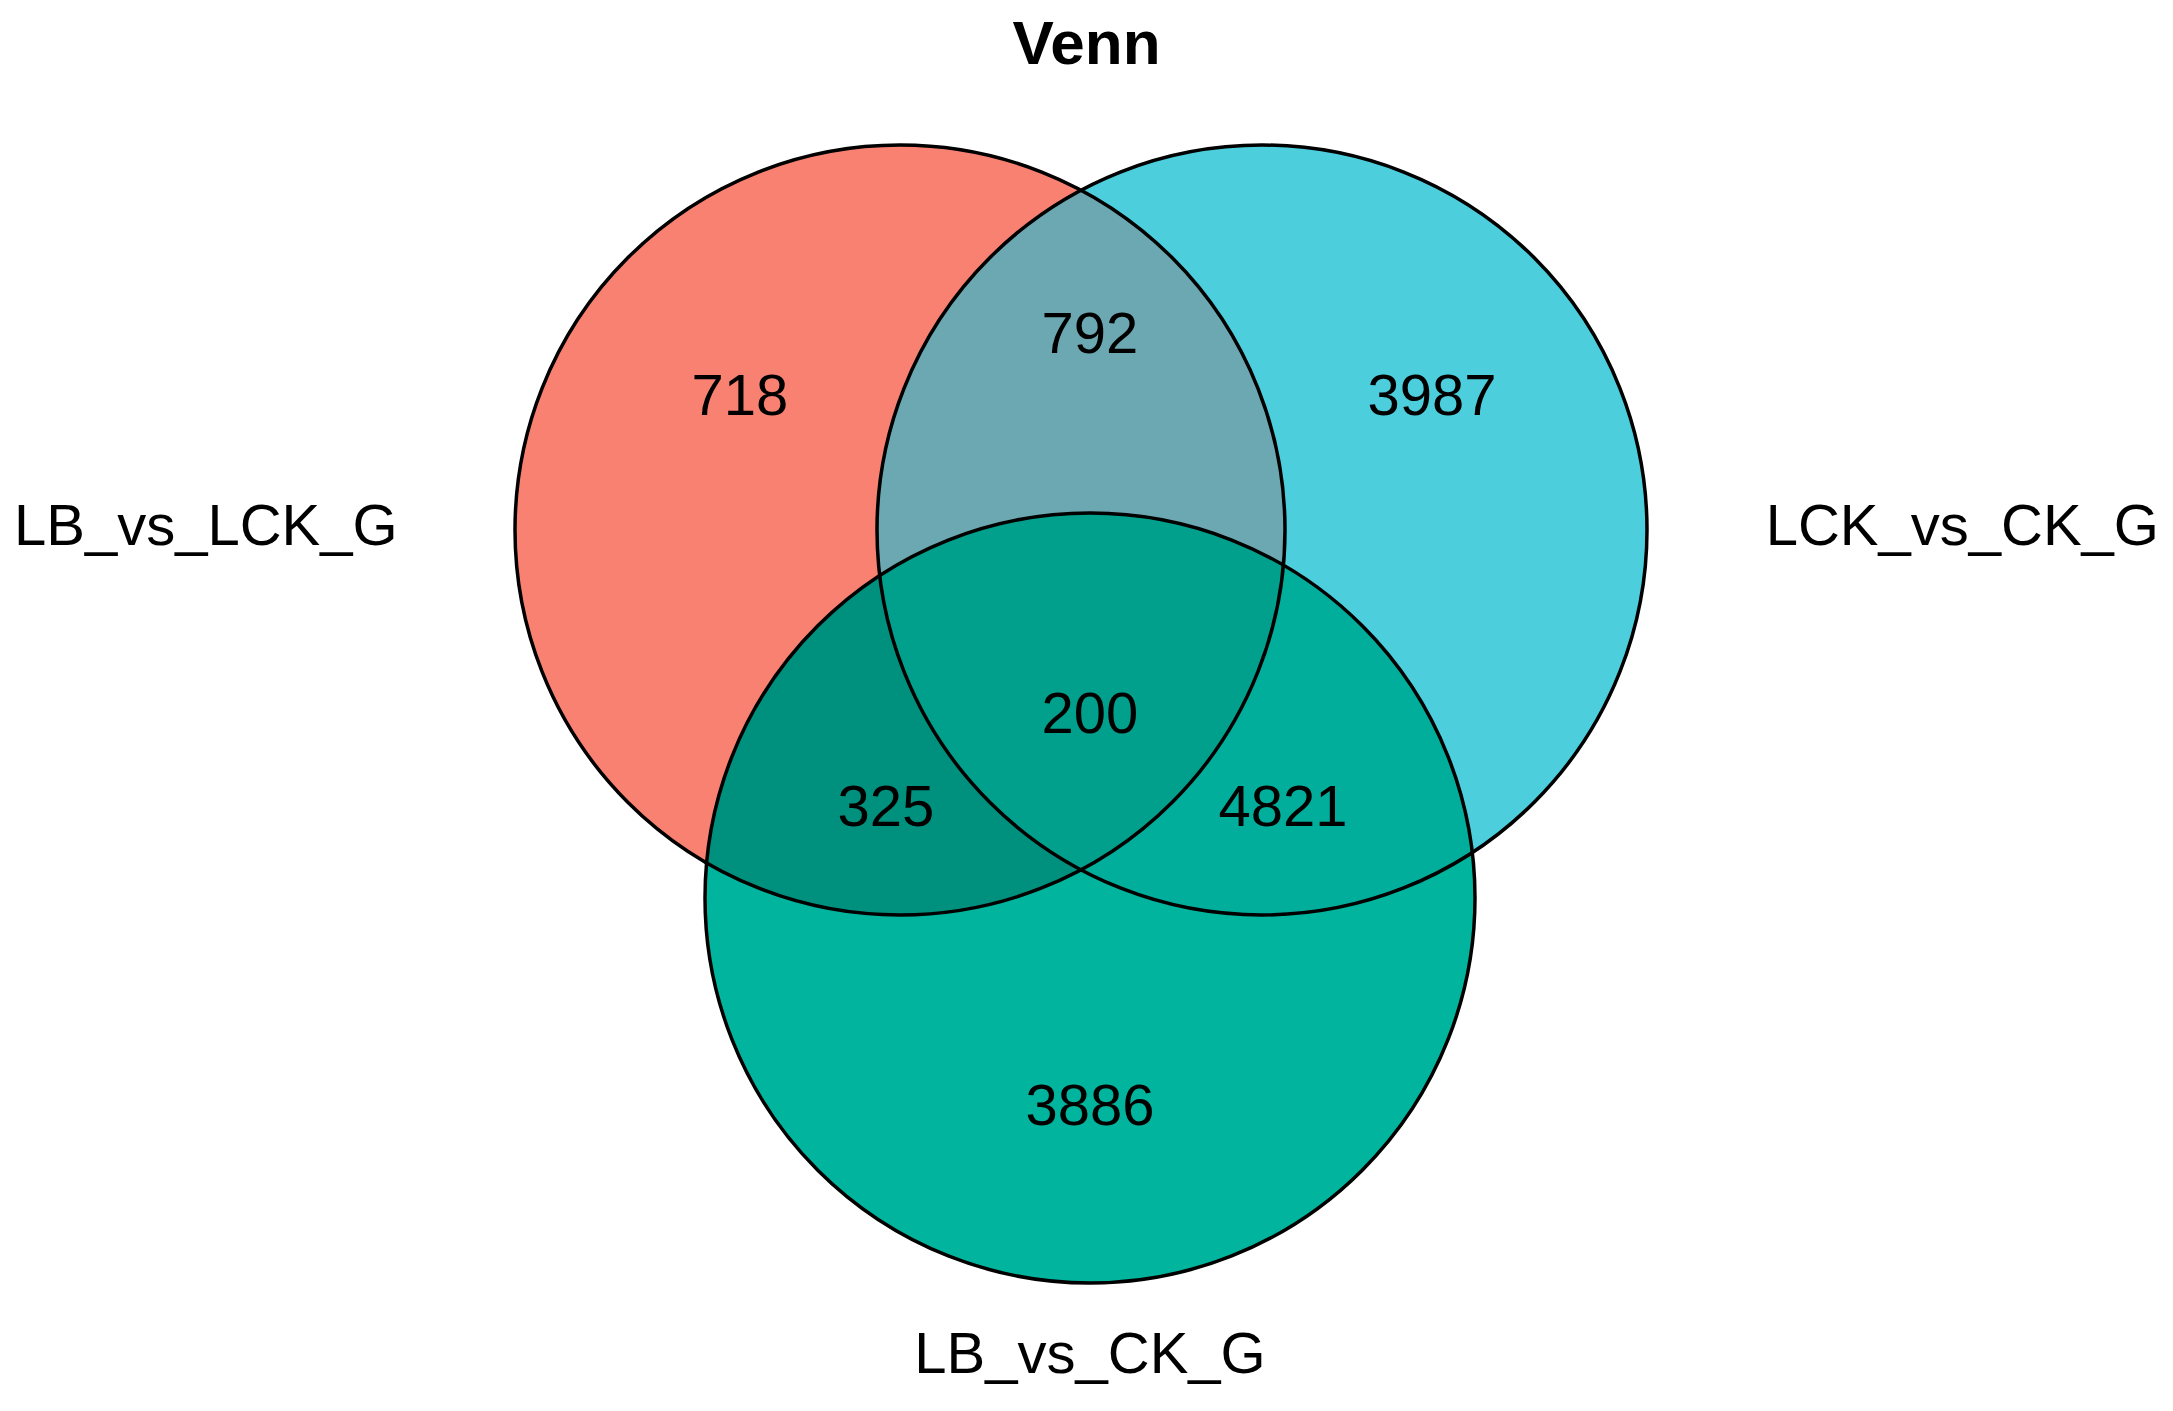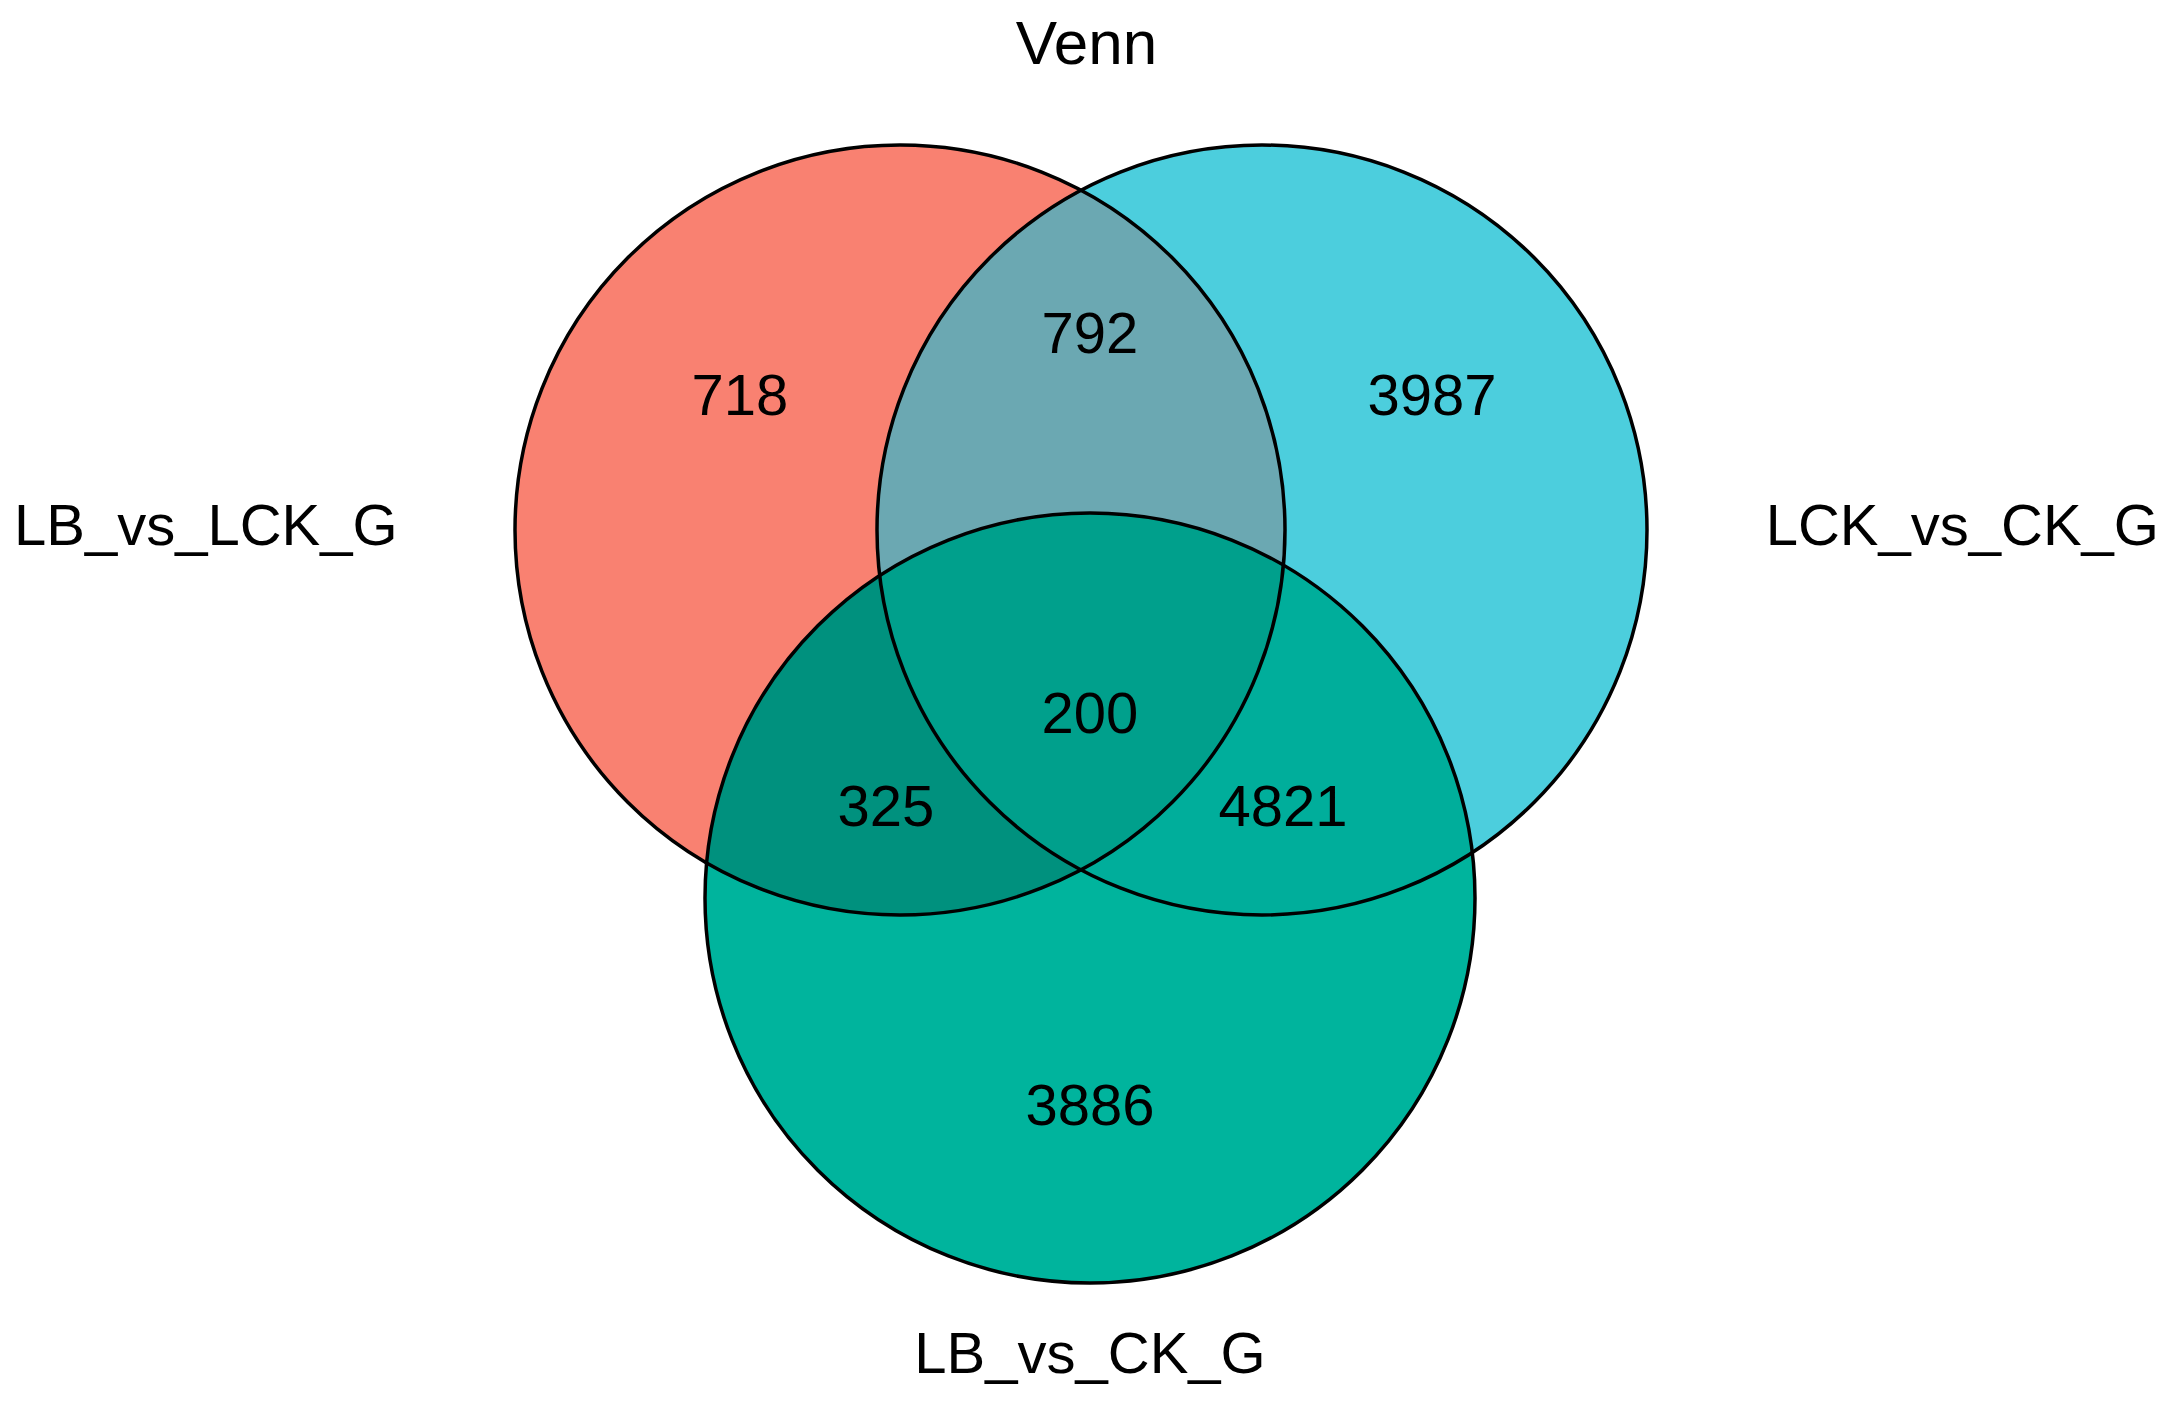--- a/index.html
+++ b/index.html
@@ -19,21 +19,21 @@
     height: 1411px;
     background: #ffffff;
   }
   #venn-title {
     position: absolute;
     top: 8px;
     left: 0;
     width: 2173px;
     text-align: center;
     font-size: 62px;
-    font-weight: normal;
+    font-weight: bold;
     color: #000000;
     letter-spacing: 0px;
     line-height: 70px;
   }
   #venn-svg {
     position: absolute;
     top: 0;
     left: 0;
   }
   .set-label {

